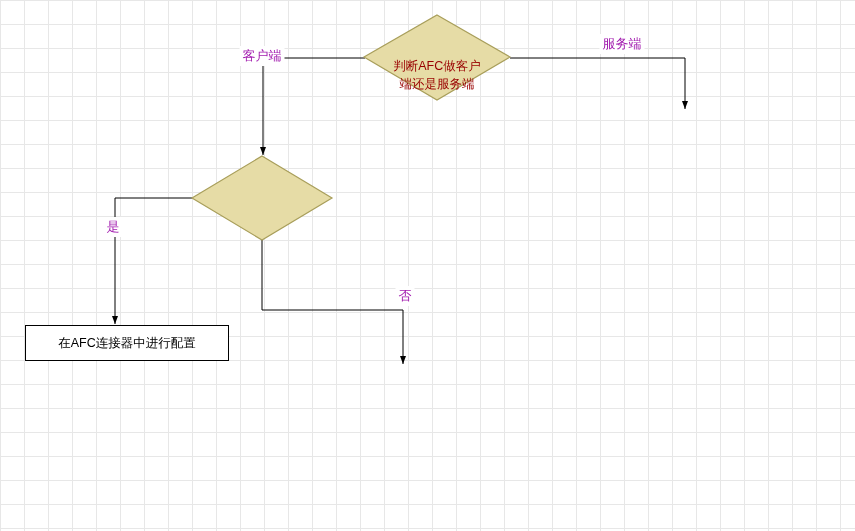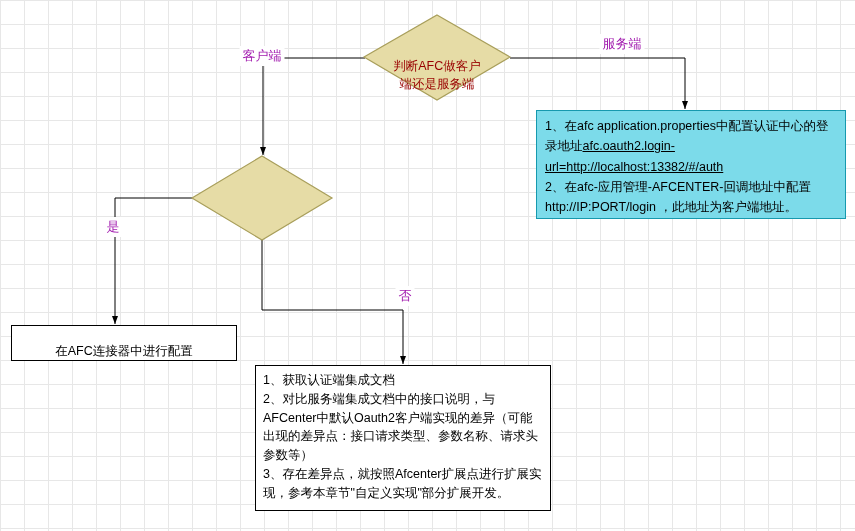--- a/index.html
+++ b/index.html
@@ -66,26 +66,19 @@
 
 
   <div class="edge-label" style="left:262px; top:56px;">客户端</div>
 
   <div class="edge-label" style="left:622px; top:44px;">服务端</div>
 
   <div class="edge-label" style="left:113px; top:227px;">是</div>
 
   <div class="edge-label" style="left:405px; top:296px;">否</div>
 
-  <div class="server-box" style="left:536px; top:110px; width:310px; height:109px;">
-    <div><span>1、在afc application.properties中配置认证中心的登录地址</span><span class="url">afc.oauth2.login-url=http://localhost:13382/#/auth</span></div>
-    <div>2、在afc-应用管理-AFCENTER-回调地址中配置http://IP:PORT/login ，此地址为客户端地址。</div>
-  </div>
 
-  <div class="box config-box" style="left:11px; top:325px; width:226px; height:36px;align-items:flex-end;">
+  <div class="box config-box" style="left:25px; top:325px; width:204px; height:36px;">
     <span>在AFC连接器中进行配置</span>
   </div>
 
-  <div class="box steps-box" style="left:255px; top:365px; width:296px; height:146px;">1、获取认证端集成文档
-2、对比服务端集成文档中的接口说明，与AFCenter中默认Oauth2客户端实现的差异（可能出现的差异点：接口请求类型、参数名称、请求头参数等）
-3、存在差异点，就按照Afcenter扩展点进行扩展实现，参考本章节"自定义实现"部分扩展开发。</div>
 
 </div>
 
 </body></html>

